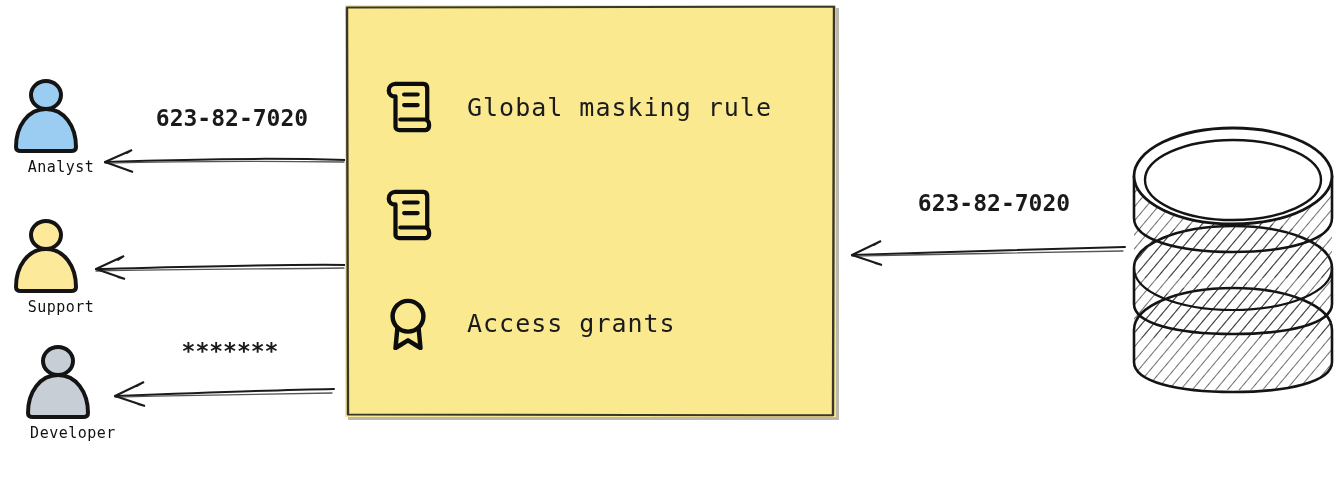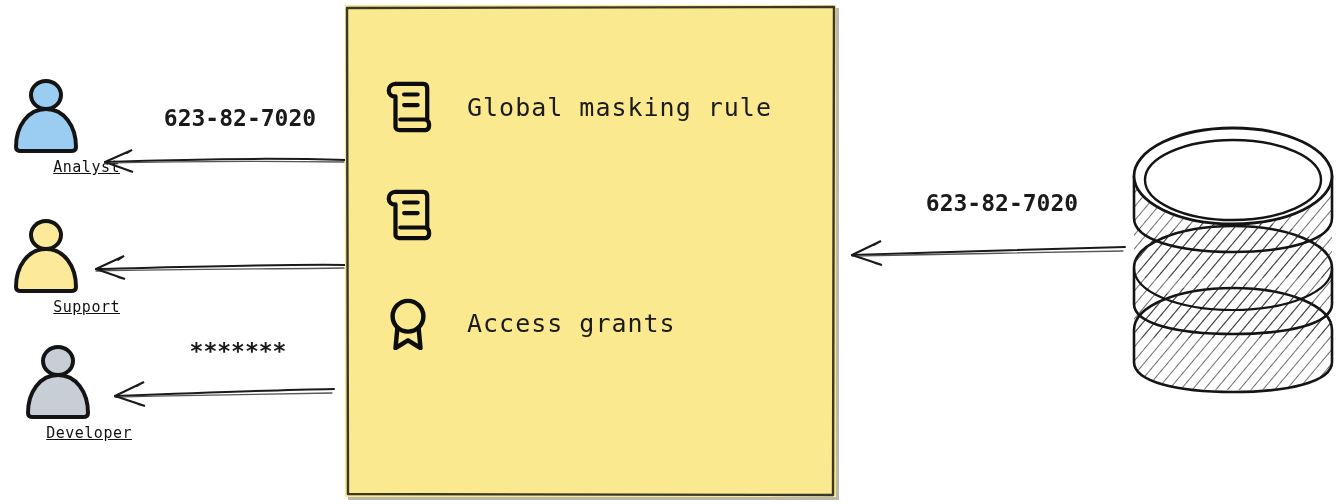--- a/index.html
+++ b/index.html
@@ -13,22 +13,21 @@
     position: relative;
     overflow: hidden;
     font-family: "DejaVu Sans Mono", "Liberation Mono", monospace;
     color: #111111;
   }
 
   
   .actor {
     position: absolute;
     width: 120px;
-    text-align: right;
-    text-decoration: underline;
+    text-align: center;
   }
   .actor .figure {
     width: 76px;
     height: 78px;
     display: block;
     margin-left: 8px;
   }
   .actor .caption {
     font-family: "DejaVu Sans Mono", "Liberation Mono", monospace;
     font-size: 15px;
@@ -43,21 +42,21 @@
   #actor-support   { left: 0px;  top: 218px; }
   #actor-developer { left: 12px;  top: 344px; }
 
   
   .flow {
     position: absolute;
     height: 70px;
   }
   .flow .flow-label {
     position: absolute;
-    left: 16px;
+    left: 8px;
     top: 0;
     width: 100%;
     text-align: center;
     font-family: "DejaVu Sans Mono", "Liberation Mono", monospace;
     font-size: 23px;
     font-weight: 700;
     letter-spacing: 0px;
     color: #1a1a1a;
     white-space: nowrap;
   }
@@ -73,21 +72,21 @@
   #flow-analyst   { left: 100px; top: 105px; width: 248px; }
   #flow-support   { left: 90px;  top: 212px; width: 258px; }
   #flow-developer { left: 108px; top: 338px; width: 228px; }
 
   
   #masking-panel {
     position: absolute;
     left: 345px;
     top: 5px;
     width: 491px;
-    height: 492px;
+    height: 412px;
     background: #FAE98F;
     box-shadow: 3px 3px 0 0 rgba(60,55,20,0.35);
   }
   #masking-panel .panel-edge {
     position: absolute;
     left: 0; top: 0;
     width: 100%; height: 100%;
     pointer-events: none;
   }
   .panel-rows {

